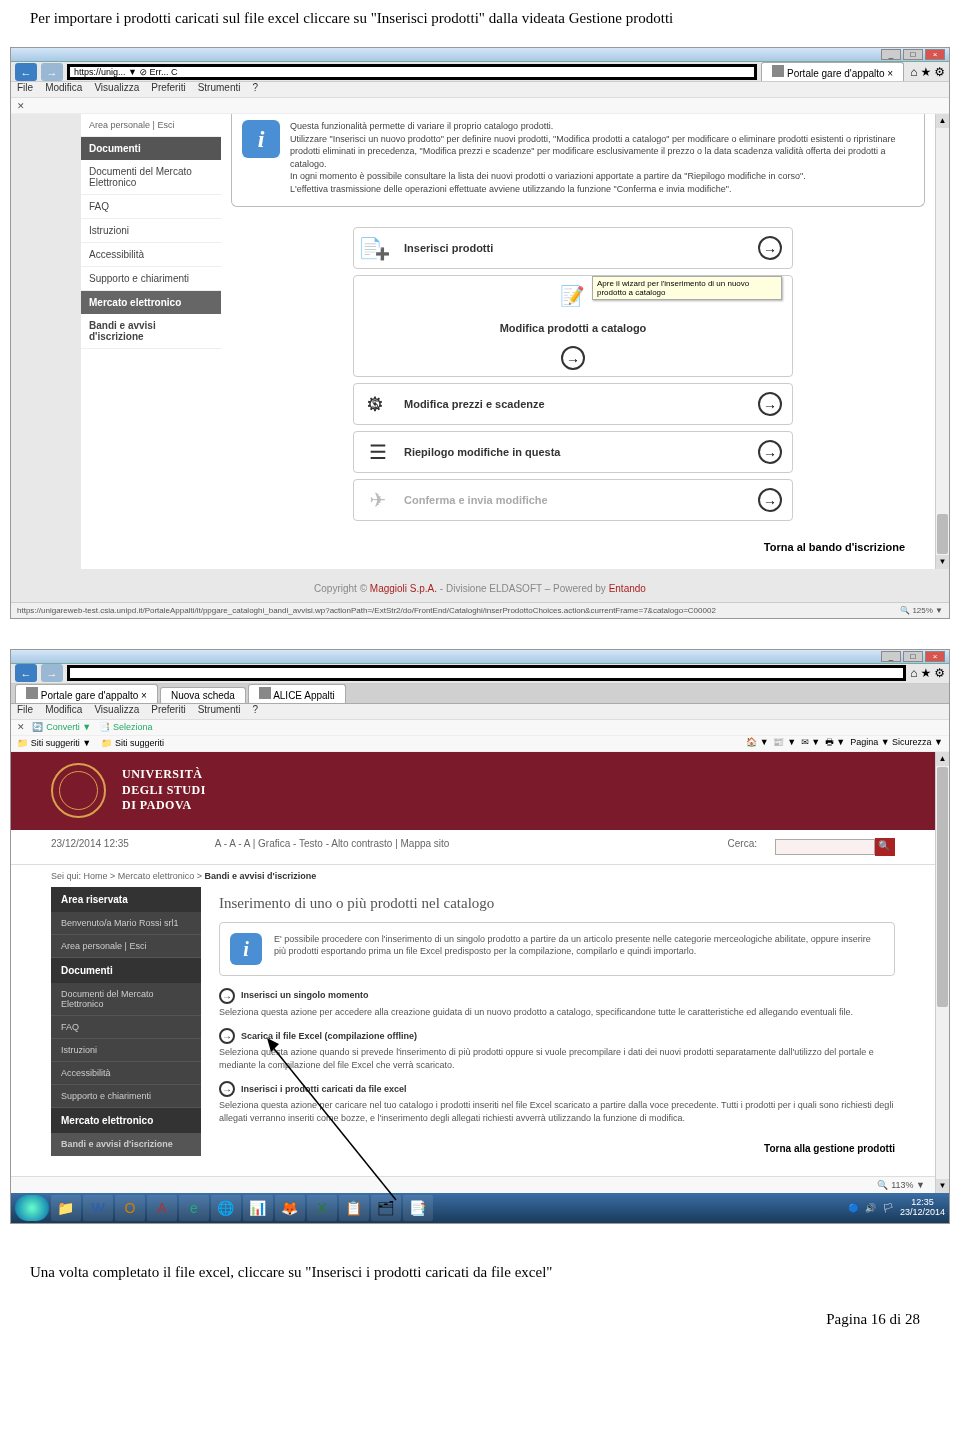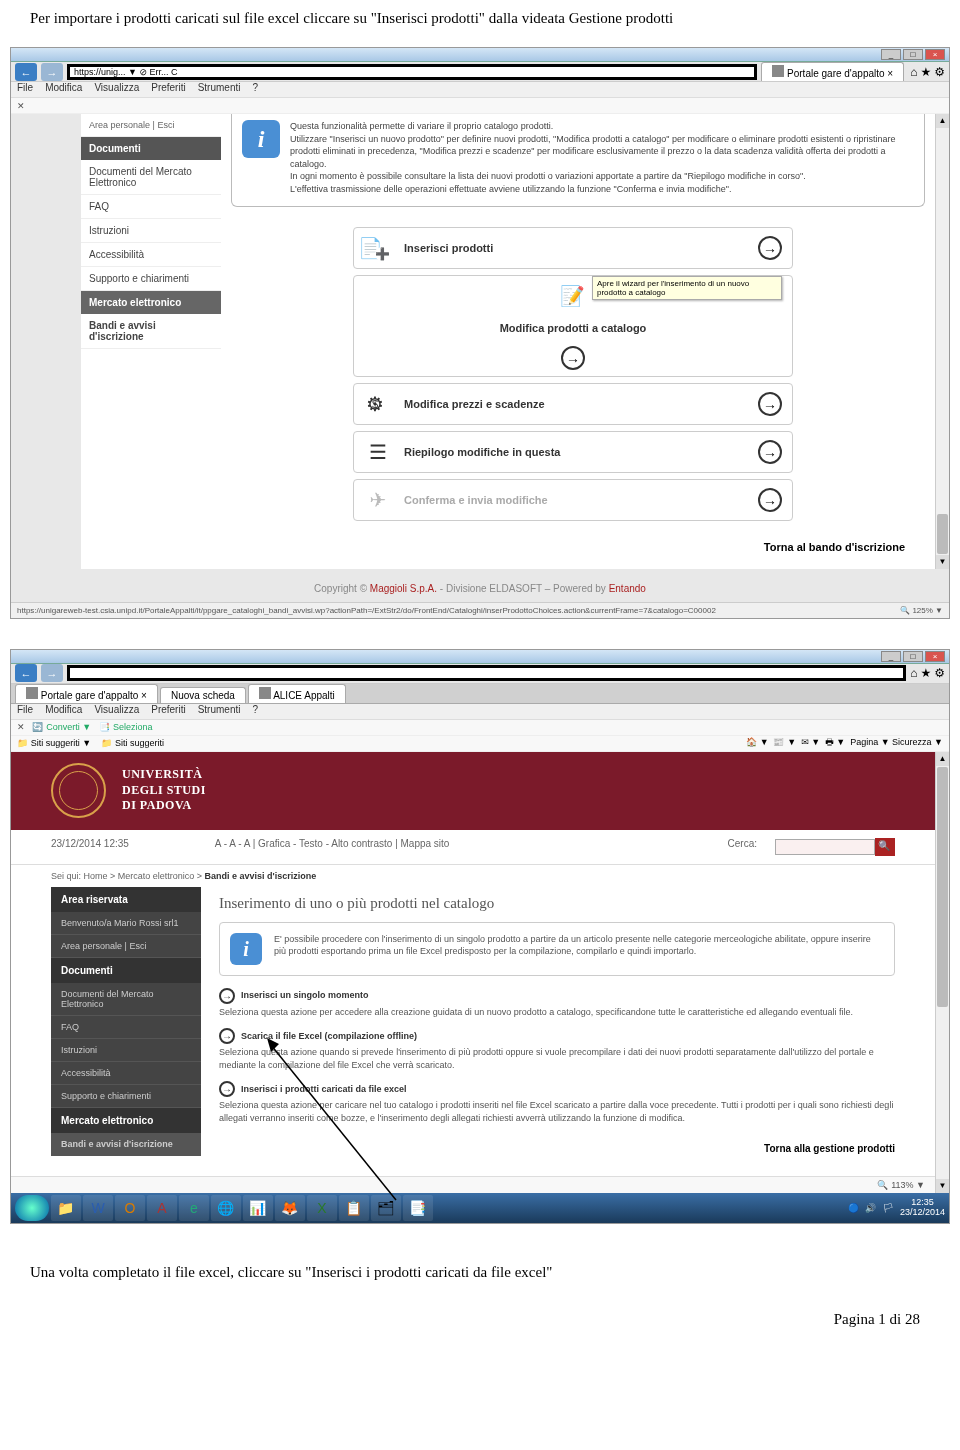--- a/index.html
+++ b/index.html
@@ -343,13 +343,13 @@
       <span>🏳</span>
       <div style="text-align:center; line-height:1.1;">
         <div>12:35</div>
         <div>23/12/2014</div>
       </div>
     </div>
   </div>
 </div>
 
 <div class="doc-footer-line">Una volta completato il file excel, cliccare su "Inserisci i prodotti caricati da file excel"</div>
-<div class="page-num">Pagina 1 di 28</div>
+<div class="page-num">Pagina 16 di 28</div>
 
 </body></html>

